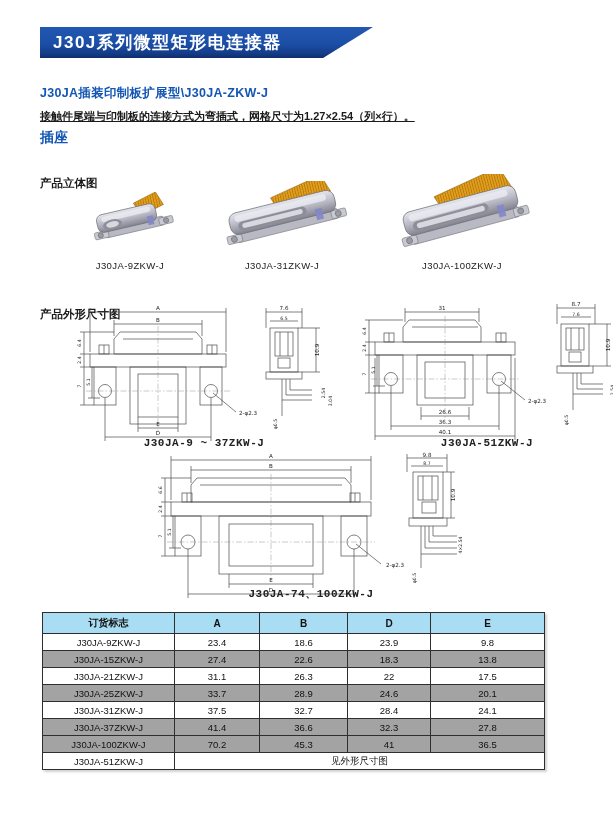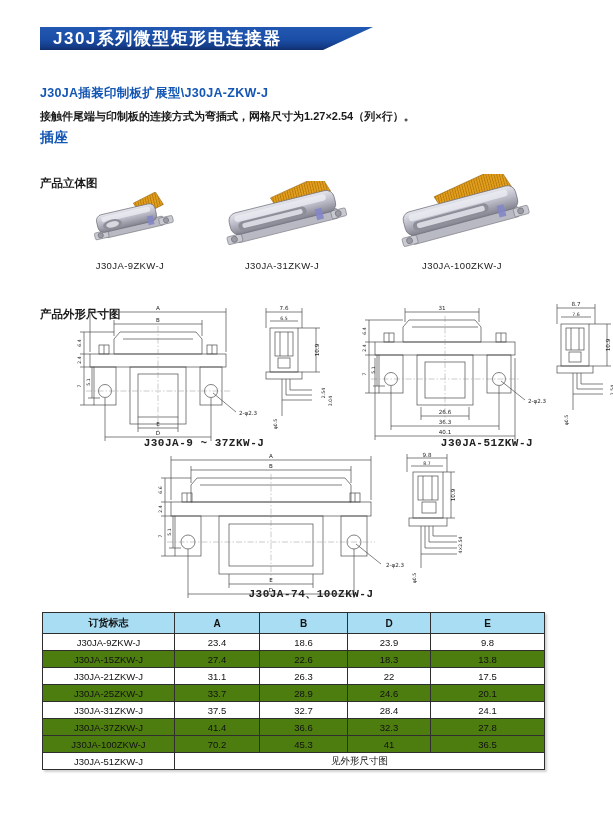--- a/index.html
+++ b/index.html
@@ -1,43 +1,43 @@
 <!DOCTYPE html>
 <html><head>
 <meta charset="utf-8">
 <style>
   html,body{margin:0;padding:0;background:#ffffff;}
   .page{position:relative;width:613px;height:825px;background:#ffffff;overflow:hidden;
         font-family:"Liberation Sans","DejaVu Sans",sans-serif;color:#111;}
   
-  .banner{position:absolute;left:40px;top:27px;width:333px;height:23px;
+  .banner{position:absolute;left:40px;top:27px;width:333px;height:31px;
           background:linear-gradient(180deg,#2258b2 0%,#1b4ea6 55%,#143c88 85%,#0f2e6c 100%);
           clip-path:polygon(0 0,100% 0,85% 100%,0 100%);
           display:flex;align-items:center;}
   .banner span{color:#fff;font-size:17px;font-weight:bold;letter-spacing:1.5px;padding-left:13px;white-space:nowrap;}
   .blue-sub{position:absolute;left:40px;top:85px;font-size:12.5px;font-weight:bold;color:#1456b4;letter-spacing:.3px;}
-  .intro{position:absolute;left:40px;top:109px;font-size:11px;font-weight:bold;color:#1a1a1a;}
+  .intro{position:absolute;left:40px;top:109px;font-size:11px;font-weight:bold;color:#1a1a1a;text-decoration:underline;}
   .socket{position:absolute;left:40px;top:129px;font-size:14px;font-weight:bold;color:#1456b4;}
   .models{position:absolute;left:40px;top:151px;font-size:11px;color:#1a1a1a;letter-spacing:.2px;}
   .sec-title{position:absolute;font-size:11.5px;font-weight:bold;color:#1a1a1a;}
   .photo-cap{position:absolute;font-size:9.5px;color:#1a1a1a;text-align:center;letter-spacing:.4px;}
   .draw-cap{position:absolute;font-family:"Liberation Mono","DejaVu Sans Mono",monospace;
             font-size:11px;font-weight:bold;color:#222;text-align:center;letter-spacing:.5px;}
   svg{position:absolute;}
   
   .dw line,.dw rect,.dw circle,.dw polyline,.dw polygon,.dw path{stroke:#4a4a4a;stroke-width:0.7;fill:none;}
   .dw .cl{stroke:#8a8a8a;stroke-width:0.45;stroke-dasharray:6 2 1.5 2;}
   .dw text{fill:#222;stroke:none;font-size:5.6px;font-family:"DejaVu Sans",sans-serif;text-anchor:middle;}
   .dw text.sm{font-size:4.6px;}
   
   .spec{position:absolute;left:42px;top:612px;border-collapse:collapse;table-layout:fixed;width:502px;
         font-size:9.5px;box-shadow:2px 2px 2px rgba(0,0,0,.18);}
   .spec th,.spec td{border:1px solid #2e2e2e;text-align:center;padding:0;height:16px;background:#fff;}
   .spec th{height:20px;background:#a9ddf3;font-weight:bold;font-size:10px;}
-  .spec tr.y td{background:#4d7c0f;}
+  .spec tr.y td{background:#a3a3a3;}
 </style>
 </head>
 <body>
 
 <div class="page">
 
   <div class="banner">
     <span>J30J系列微型矩形电连接器</span>
   </div>
 

